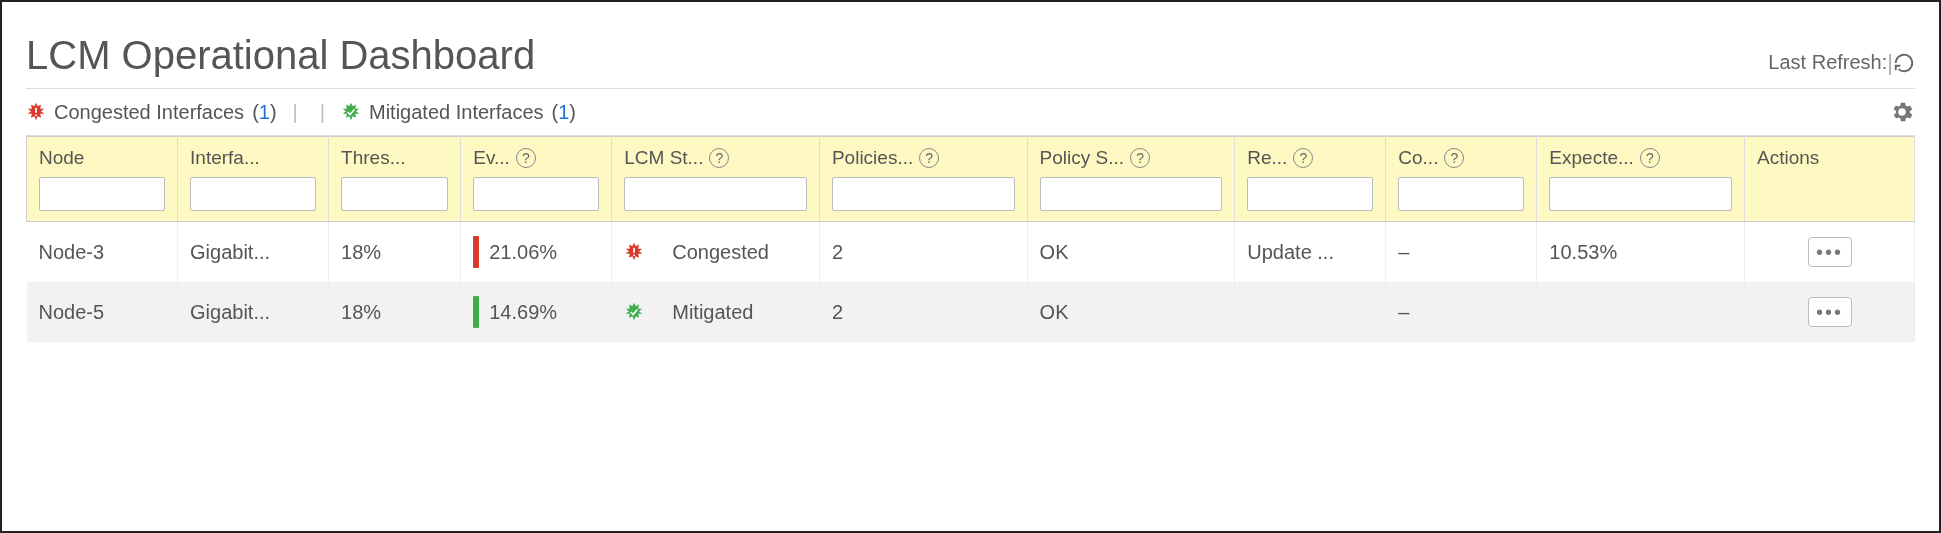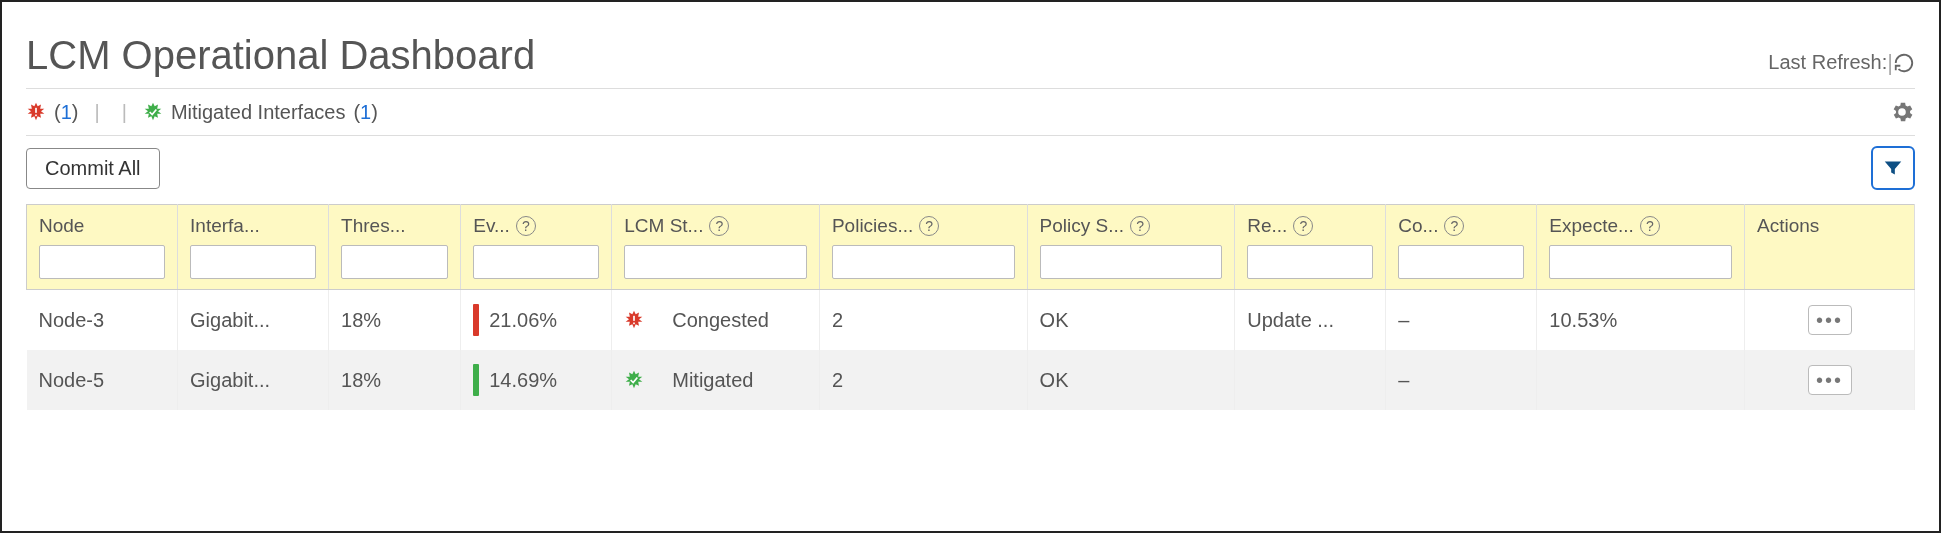--- a/index.html
+++ b/index.html
@@ -178,20 +178,21 @@
   <div class="status-row">
     <div class="status-items">
       <span class="status-item">
         <span>
           <svg width="20" height="20" viewBox="0 0 24 24">
               <polygon points="12,1 14,5 18,3 17,8 22,8 18,11 22,14 17,14 18,19 14,17 12,22 10,17 6,19 7,14 2,14 6,11 2,8 7,8 6,3 10,5" fill="#d93a2b"></polygon>
               <rect x="11" y="7" width="2" height="6" fill="#fff"></rect>
               <rect x="11" y="15" width="2" height="2" fill="#fff"></rect>
             </svg>
         </span>
+        <span>Congested Interfaces</span>
         <span>(<span class="count-blue">1</span>)</span>
       </span>
       <span class="pipe">|</span>
       <span class="pipe">|</span>
       <span class="status-item">
         <span>
           <svg width="20" height="20" viewBox="0 0 24 24">
               <polygon points="12,1 14,5 18,3 17,8 22,8 18,11 22,14 17,14 18,19 14,17 12,22 10,17 6,19 7,14 2,14 6,11 2,8 7,8 6,3 10,5" fill="#3fae4a"></polygon>
               <path d="M8 12l3 3 5-6" stroke="#fff" stroke-width="2" fill="none"></path>
             </svg>
@@ -202,28 +203,20 @@
     </div>
     <span class="gear">
       <svg width="26" height="26" viewBox="0 0 24 24" fill="currentColor">
           <path d="M19.4 13a7.5 7.5 0 0 0 .1-1 7.5 7.5 0 0 0-.1-1l2.1-1.6-2-3.4-2.5 1a7.3 7.3 0 0 0-1.7-1l-.4-2.6h-4l-.4 2.6a7.3 7.3 0 0 0-1.7 1l-2.5-1-2 3.4L6.5 11a7.5 7.5 0 0 0-.1 1 7.5 7.5 0 0 0 .1 1l-2.1 1.6 2 3.4 2.5-1a7.3 7.3 0 0 0 1.7 1l.4 2.6h4l.4-2.6a7.3 7.3 0 0 0 1.7-1l2.5 1 2-3.4Zm-7.4 2.5A3.5 3.5 0 1 1 15.5 12 3.5 3.5 0 0 1 12 15.5Z"></path>
         </svg>
     </span>
   </div>
 
   <hr class="sep">
 
-  <div class="toolbar-row">
-    <button class="btn">Commit All</button>
-    <div class="filter-btn">
-      <svg width="22" height="22" viewBox="0 0 24 24" fill="currentColor">
-          <path d="M3 5h18l-7 8v6l-4-2v-4Z"></path>
-        </svg>
-    </div>
-  </div>
 
   <table class="grid">
     <colgroup>
       <col class="col-node">
         <col class="col-intf">
         <col class="col-thr">
         <col class="col-ev">
       <col class="col-lcm">
         <col class="col-pol">
         <col class="col-pols">

